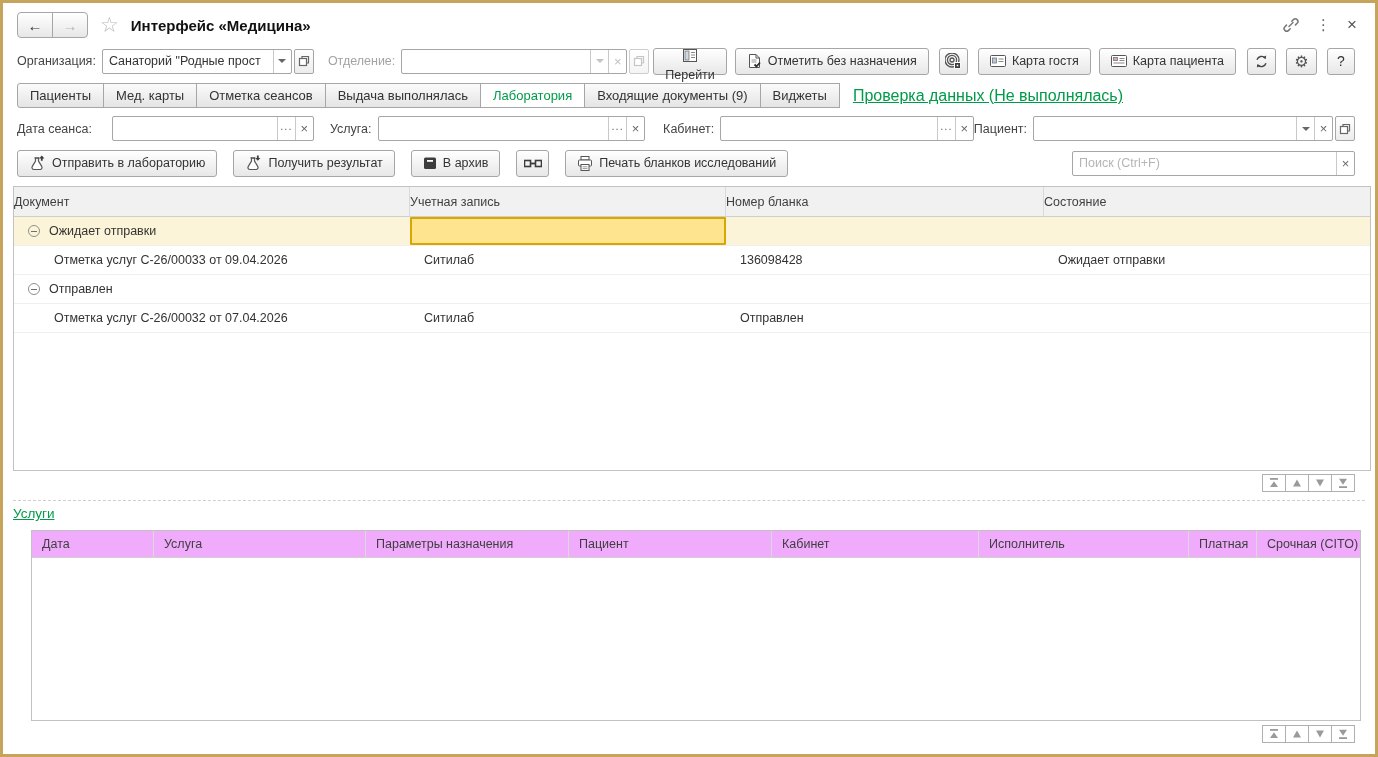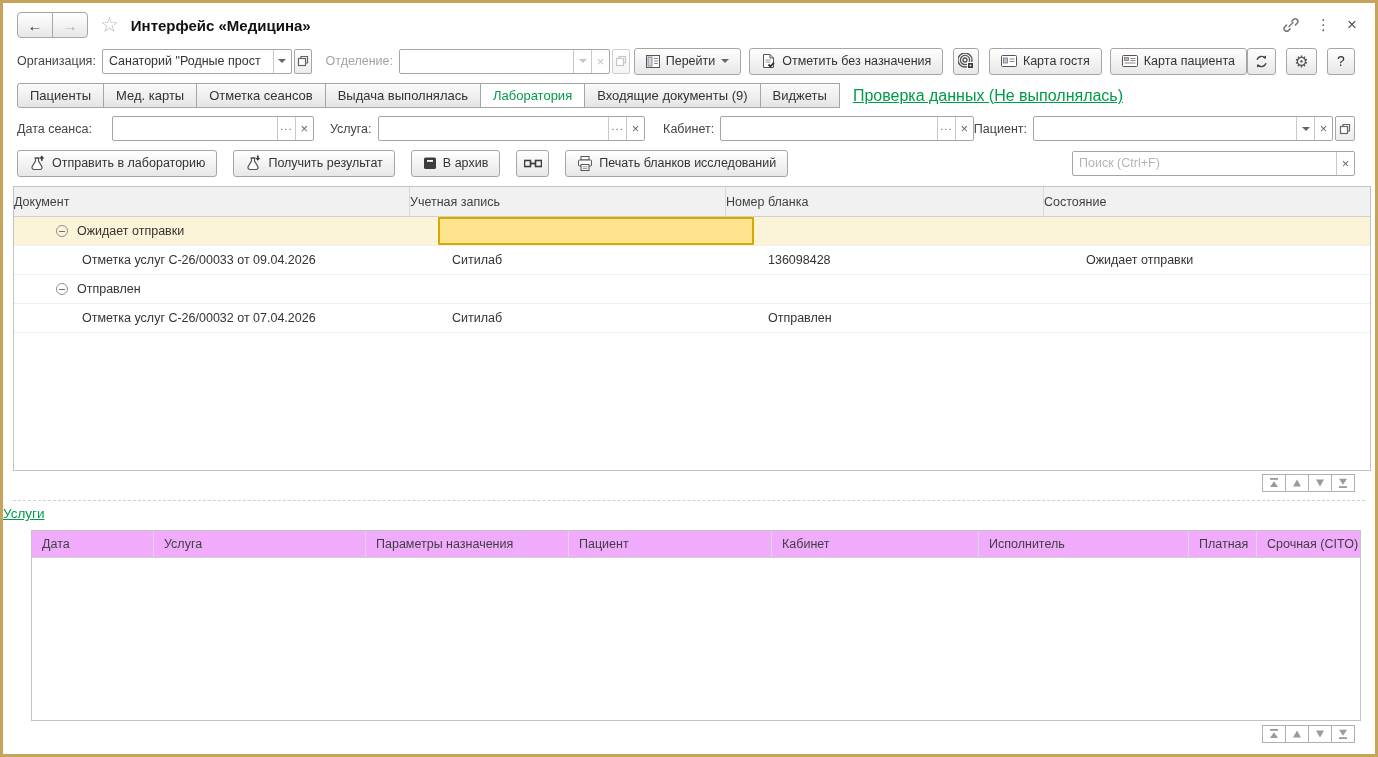--- a/index.html
+++ b/index.html
@@ -72,38 +72,38 @@
   .search-grp{ margin-left:auto; padding-right:20px; }
 
   
   .table1{ position:absolute; top:183px; left:10px; width:1358px; height:285px;
            border:1px solid #c2c2c2; background:#fff; }
   .t-grid{ display:grid; grid-template-columns:396px 316px 318px 1fr; }
   .t1-head{ height:30px; background:#f1f1f1; border-bottom:1px solid #cfcfcf; }
   .t1-head .hcell{ display:flex; align-items:center; color:#3f3f3f;
                    border-right:1px solid #d9d9d9; }
   .t1-head .hcell:last-child{ border-right:none; }
-  .trow{ height:29px; border-bottom:1px solid #efefef;padding-left:28px; }
+  .trow{ height:29px; border-bottom:1px solid #efefef; }
   .trow .cell{ display:flex; align-items:center; padding-left:14px; overflow:hidden; white-space:nowrap; }
   .trow.group-selected{ background:#fcf4d8; }
   .sel-cell{ background:#ffe48f; border:2px solid #d8a800; border-radius:1px; }
   .collapse{ position:relative; width:12px; height:12px; border:1px solid #8f8f8f; border-radius:50%;
              margin-right:9px; flex:none; }
   .collapse::after{ content:""; position:absolute; left:2px; right:2px; top:4.5px; height:1.4px; background:#6f6f6f; }
   .indent{ padding-left:40px !important; }
 
   
   .navbtns{ position:absolute; right:20px; display:flex; }
   .navbtns .nb{ width:24px; height:18px; display:flex; align-items:center; justify-content:center;
                 background:#fff; border:1px solid #b0b0b0; margin-left:-1px; }
   .nav1{ top:471px; }
   .nav2{ top:722px; }
 
   .dashes{ position:absolute; top:497px; left:10px; right:10px; border-top:1px dashed #cfcfcf; }
-  .services-link{ position:absolute; top:503px; left:0; font-size:13.5px; color:#009b48;
+  .services-link{ position:absolute; top:503px; left:10px; font-size:13.5px; color:#009b48;
                   text-decoration:underline; }
 
   
   .table2{ position:absolute; top:527px; left:28px; width:1330px; height:191px;
            border:1px solid #c2c2c2; background:#fff; }
   .t2-grid{ display:grid; grid-template-columns:122px 212px 203px 203px 207px 210px 68px 1fr; }
   .t2-head{ height:27px; background:#f0abfc; border-bottom:1px solid #cfcfcf; }
   .t2-head .hcell{ display:flex; align-items:center; padding-left:10px; color:#3f3f3f;
                    border-right:1px solid #d9d9d9; white-space:nowrap; overflow:hidden; }
   .t2-head .hcell:last-child{ border-right:none; }
@@ -162,21 +162,21 @@
         </span>
       <span class="seg dis x-glyph">×</span>
     </span>
     <span class="choose-btn" style="opacity:.55;">
       <svg width="12" height="12" viewBox="0 0 12 12" fill="#fff" stroke="#999" stroke-width="1.2">
         <path d="M4 3.5V1.5h6.5V8H8.5" fill="none"></path>
           <rect x="1.5" y="3.5" width="7" height="7"></rect>
       </svg>
     </span>
 
-    <div class="btn" style="margin-left:4px;">
+    <div class="btn" style="margin-left:4px;flex-direction:column;">
       <svg width="14" height="13" viewBox="0 0 14 13">
         <rect x="0.5" y="0.5" width="13" height="12" fill="#fff" stroke="#555"></rect>
         <rect x="2" y="2" width="4" height="9" fill="#cfd8e4" stroke="#777" stroke-width="0.8"></rect>
         <path d="M8 3.5h4M8 6h4M8 8.5h4" stroke="#888" stroke-width="1"></path>
       </svg>
       <span>Перейти</span>
       <span class="caret"></span>
     </div>
 
     <div class="btn" style="margin-left:8px;">

